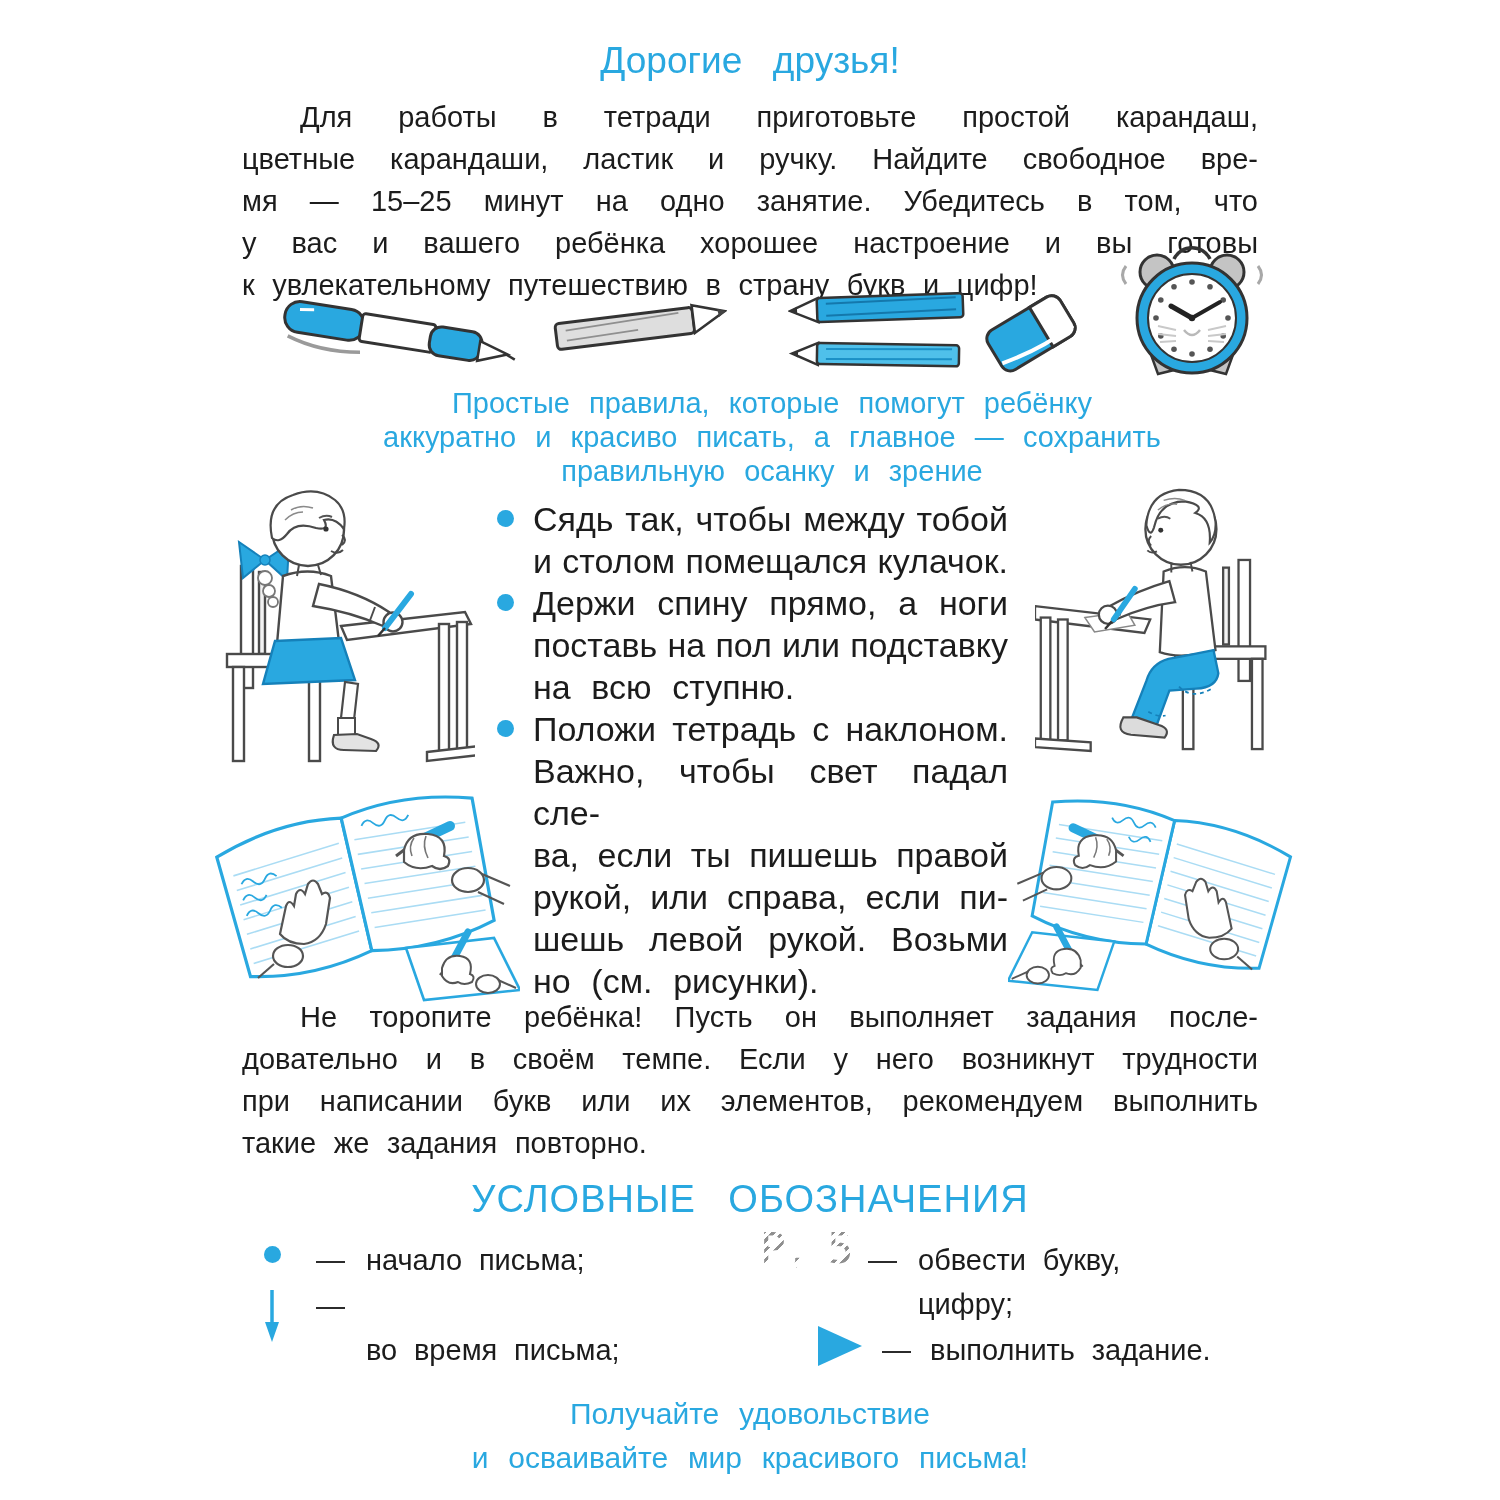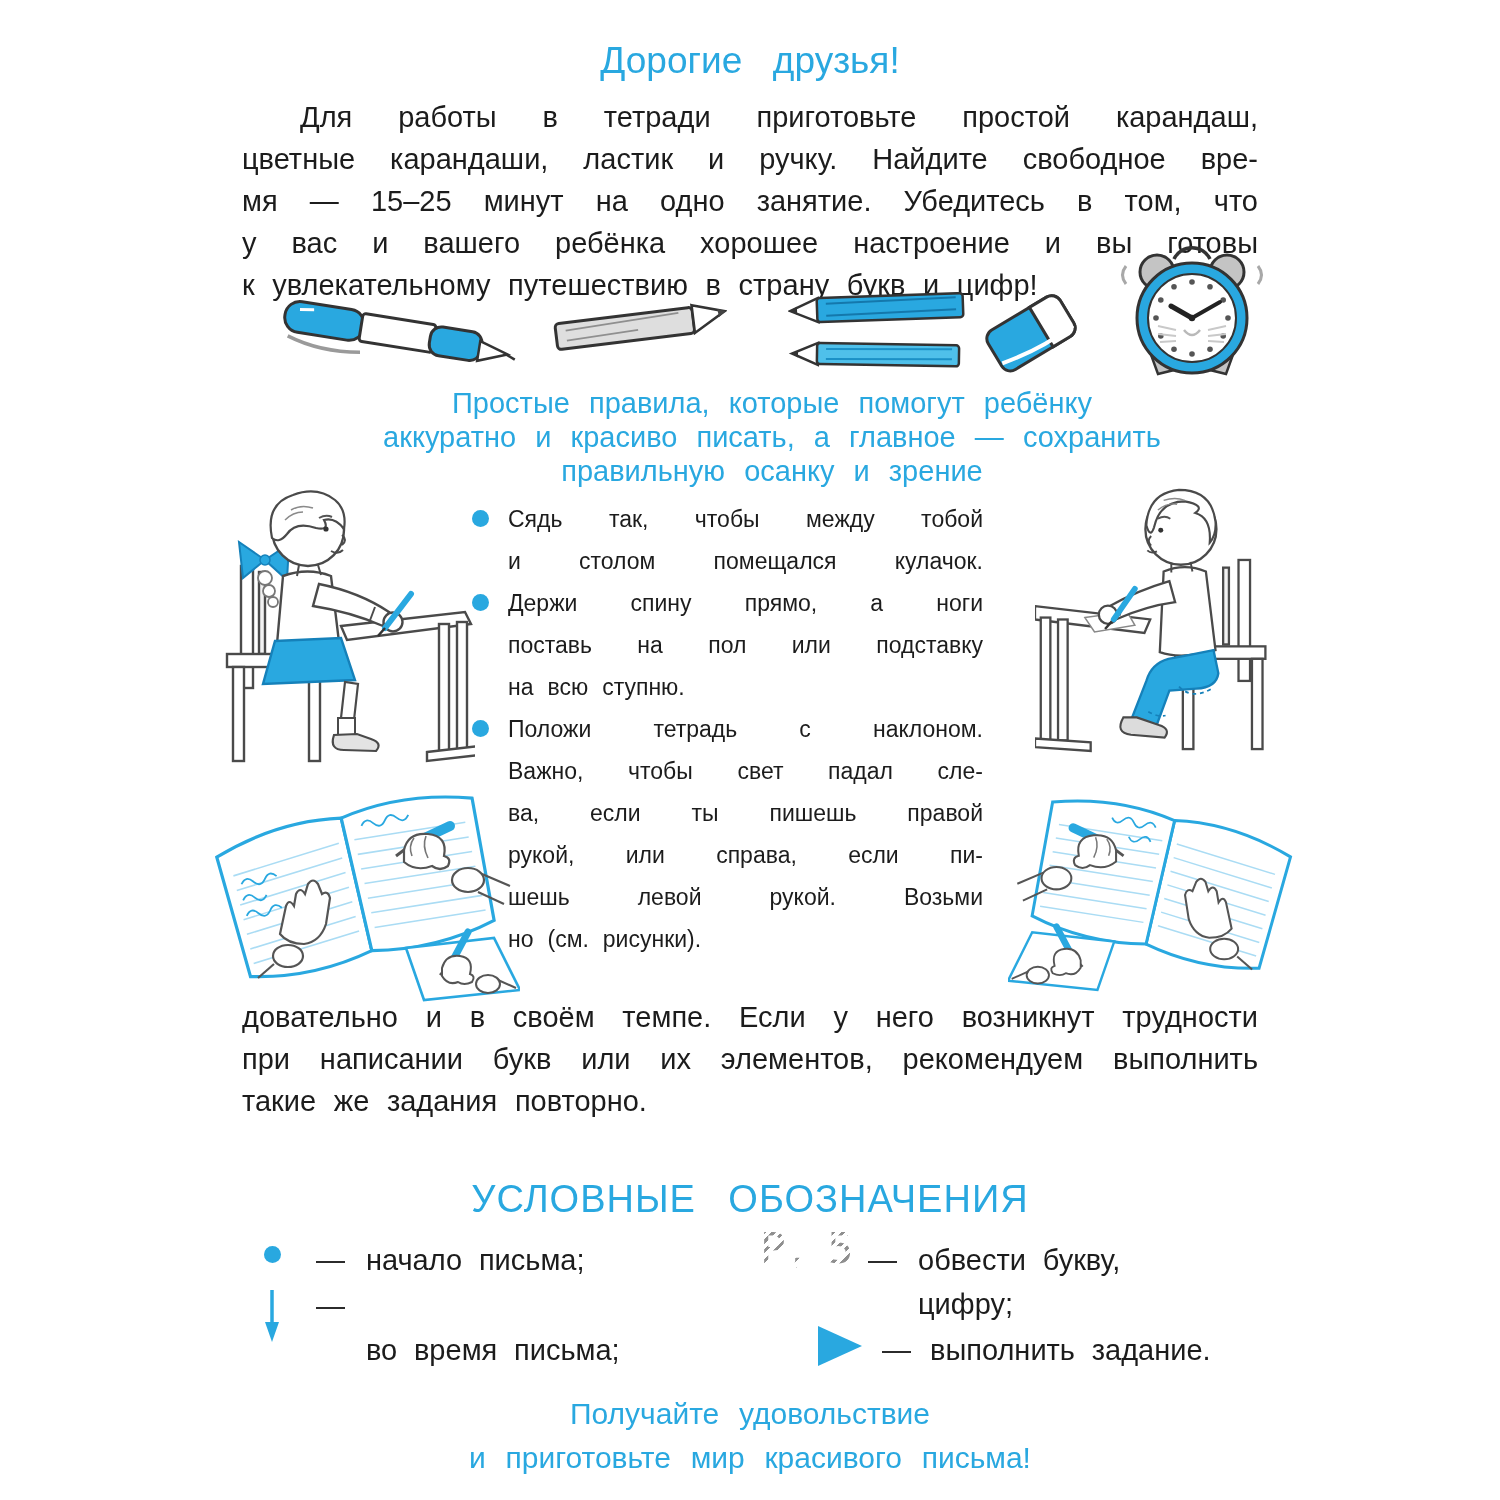--- a/index.html
+++ b/index.html
@@ -12,21 +12,21 @@
             font-size:29px;line-height:34px;word-spacing:0.38em;padding-left:22px;}
   .footer{position:absolute;left:0;top:1392px;width:100%;text-align:center;
           font-size:30px;line-height:44px;word-spacing:0.38em;}
   .heading{position:absolute;left:0;top:1178px;width:100%;text-align:center;
            font-size:38px;word-spacing:0.55em;letter-spacing:1px;}
   .para{position:absolute;font-size:29px;line-height:42px;}
   .ln{display:block;width:100%;white-space:nowrap;}
   .jl{text-align:justify;text-align-last:justify;white-space:normal;}
   .ll{text-align:left;word-spacing:0.33em;white-space:nowrap;}
   .ind{padding-left:58px;box-sizing:border-box;}
-  .bullets{position:absolute;left:472px;top:498px;width:511px;font-size:23px;line-height:42px;}
+  .bullets{position:absolute;left:497px;top:498px;width:511px;font-size:34px;line-height:42px;}
   .bitem{position:relative;padding-left:36px;}
   .bdot{position:absolute;left:0;top:12px;width:17px;height:17px;border-radius:50%;background:#29a8e0;}
   .tool{position:absolute;}
   .fig{position:absolute;}
   .legend-abs{position:absolute;font-size:29px;line-height:44px;white-space:nowrap;word-spacing:0.3em;}
   .dash{color:#2b2b2b;}
   .trace{position:absolute;font-size:42px;letter-spacing:5px;color:#c3c3c3;
          font-family:"DejaVu Sans","Liberation Sans",sans-serif;}
   @supports ((-webkit-background-clip:text) or (background-clip:text)){
     .trace{background:repeating-linear-gradient(135deg,#8f8f8f 0 3px,#ffffff 3px 7px);
@@ -353,20 +353,21 @@
             <path d="M2,20 Q6,6 20,8 Q34,10 30,26 Q36,28 32,34 Q24,38 18,34 Q8,38 2,28 Z" fill="#fff" stroke="#555" stroke-width="2"></path>
             <ellipse cx="48" cy="36" rx="12" ry="9" fill="#fff" stroke="#555" stroke-width="2"></ellipse>
             <path d="M58,32 L76,40" stroke="#555" stroke-width="2"></path>
           </g>
         </g>
       </g>
     </svg>
   </div>
 
   <div class="para" style="left:242px;top:996px;width:1016px;">
+    <div class="ln jl ind">Не торопите ребёнка! Пусть он выполняет задания после-</div>
     <div class="ln jl">довательно и в своём темпе. Если у него возникнут трудности</div>
     <div class="ln jl">при написании букв или их элементов, рекомендуем выполнить</div>
     <div class="ln ll">такие же задания повторно.</div>
   </div>
 
   <div class="heading accent">УСЛОВНЫЕ ОБОЗНАЧЕНИЯ</div>
 
   <div style="position:absolute;left:264px;top:1246px;width:17px;height:17px;border-radius:50%;background:#29a8e0;"></div>
   <div class="legend-abs dash" style="left:316px;top:1238px;">—</div>
   <div class="legend-abs" style="left:366px;top:1238px;">начало письма;</div>
@@ -388,16 +389,16 @@
   <div class="fig" style="left:818px;top:1326px;">
     <svg width="44" height="40" viewBox="0 0 44 40">
         <polygon points="0,0 44,20 0,40" fill="#29a8e0"></polygon>
       </svg>
   </div>
   <div class="legend-abs dash" style="left:882px;top:1328px;">—</div>
   <div class="legend-abs" style="left:930px;top:1328px;">выполнить задание.</div>
 
   <div class="footer accent">
     <div>Получайте удовольствие</div>
-    <div>и приготовьте мир красивого письма!</div>
+    <div>и осваивайте мир красивого письма!</div>
   </div>
 
 </div>
 
 </body></html>

